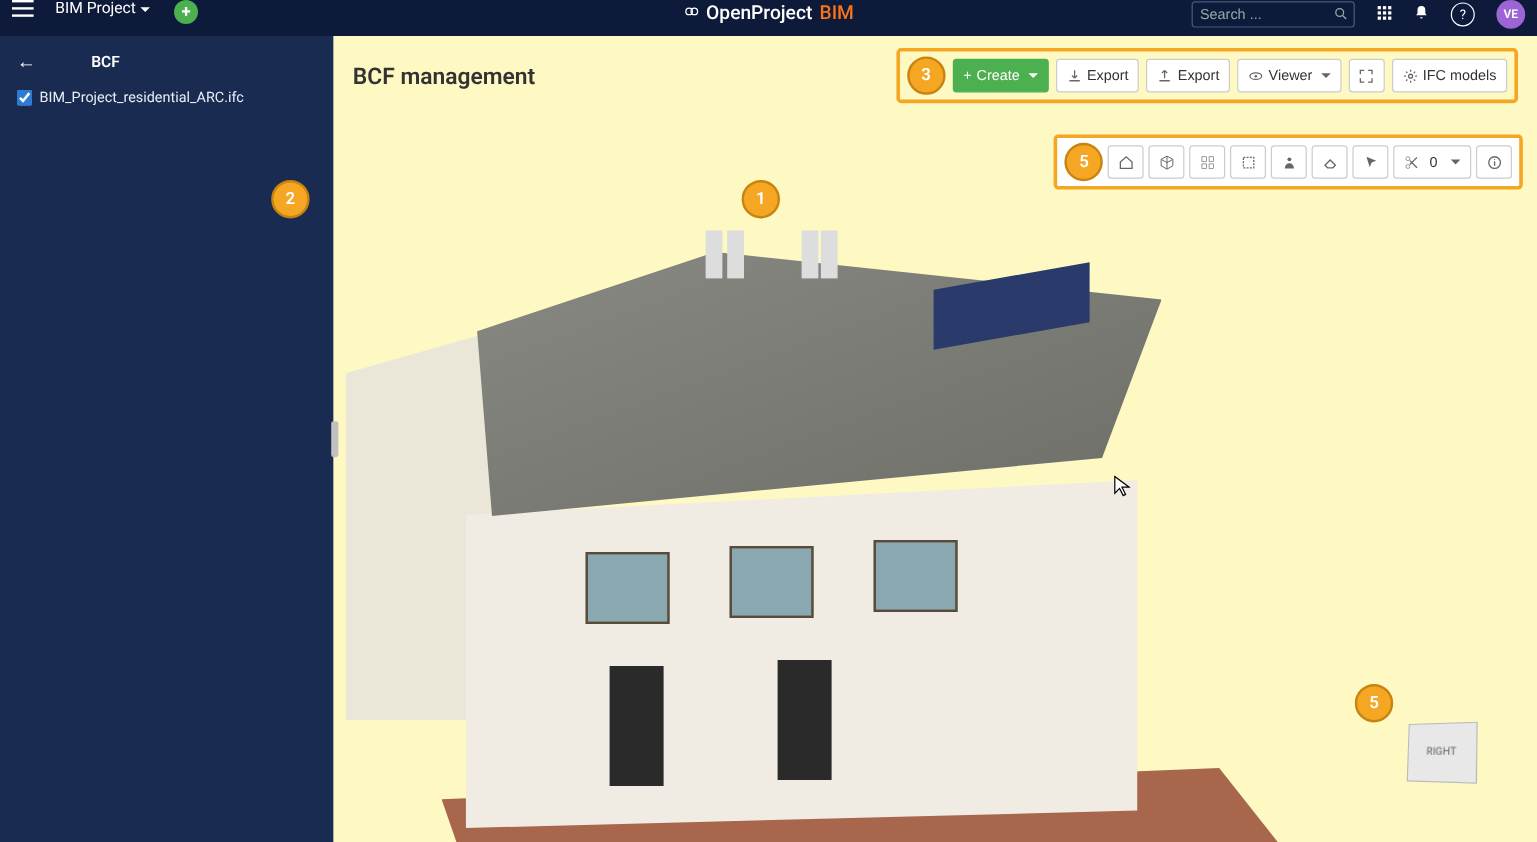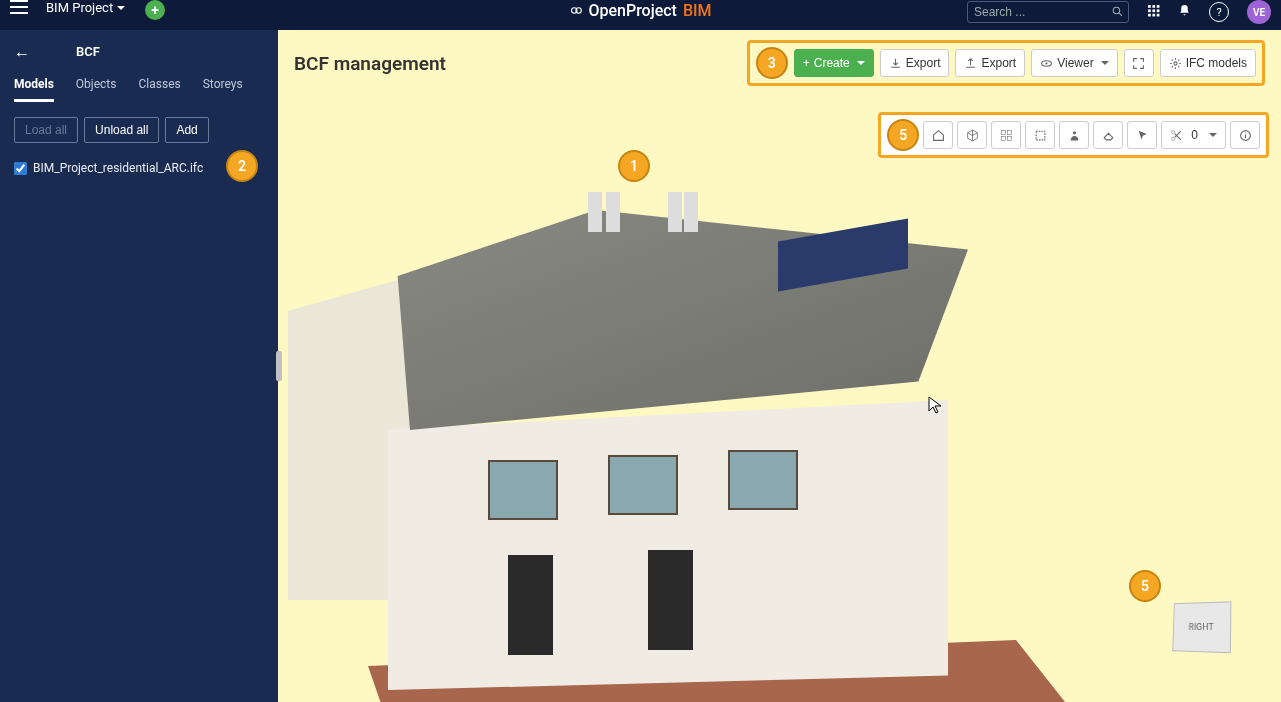--- a/index.html
+++ b/index.html
@@ -12,21 +12,21 @@
 .project-name { margin-left: 18px; font-size: 13px; display: flex; align-items: center; gap: 4px; cursor: pointer; }
 .caret-down { width: 0; height: 0; border-left: 4px solid transparent; border-right: 4px solid transparent; border-top: 4px solid #fff; }
 .add-btn { width: 20px; height: 20px; border-radius: 50%; background: #4caf50; color: #fff; display: flex; align-items: center; justify-content: center; margin-left: 20px; font-size: 14px; cursor: pointer; font-weight: bold; }
 
 .logo { position: absolute; left: 50%; transform: translateX(-50%); display: flex; align-items: center; gap: 6px; font-size: 16px; font-weight: 500; }
 .logo-icon { font-size: 18px; }
 .logo .bim { color: #f97316; }
 
 .topbar-right { margin-left: auto; display: flex; align-items: center; gap: 18px; }
 .search-box { position: relative; }
-.search-box input { width: 162px; height: 22px; background: #0d1a3a; border: 1px solid #4a5a7a; border-radius: 3px; padding: 0 24px 0 6px; color: #fff; font-size: 12px; }
+.search-box input { width: 136px; height: 22px; background: #0d1a3a; border: 1px solid #4a5a7a; border-radius: 3px; padding: 0 24px 0 6px; color: #fff; font-size: 12px; }
 .search-box input::placeholder { color: #9aa; }
 .search-icon { position: absolute; right: 5px; top: 4px; color: #9aa; font-size: 12px; }
 .icon-btn { color: #fff; font-size: 14px; cursor: pointer; }
 .help-circle { width: 20px; height: 20px; border: 1.5px solid #fff; border-radius: 50%; display: flex; align-items: center; justify-content: center; font-size: 11px; }
 .avatar { width: 24px; height: 24px; border-radius: 50%; background: #9c64d4; color: #fff; display: flex; align-items: center; justify-content: center; font-size: 10px; font-weight: 600; }
 
 
 .main { display: flex; height: calc(100% - 30px); }
 .sidebar { width: 278px; background: #1a2b52; color: #fff; padding: 12px 0; position: relative; }
 .sidebar-header { display: flex; align-items: center; gap: 14px; padding: 0 14px 8px; }
@@ -150,31 +150,20 @@
       </div>
   </div>
 </div>
 
 <div class="main">
   <div class="sidebar">
     <div class="sidebar-header">
       <span class="back-arrow">←</span>
       <span class="sidebar-title">BCF</span>
     </div>
-    <div class="tabs">
-      <div class="tab active">Models</div>
-      <div class="tab">Objects</div>
-      <div class="tab">Classes</div>
-      <div class="tab">Storeys</div>
-    </div>
-    <div class="model-controls">
-      <button class="disabled">Load all</button>
-      <button>Unload all</button>
-      <button>Add</button>
-    </div>
     <div class="model-list">
       <label class="model-item">
         <input type="checkbox" checked="" style="">
         <span>BIM_Project_residential_ARC.ifc</span>
       </label>
     </div>
 
     <div class="num-badge" style="top:120px; right:20px;">2</div>
   </div>
 

